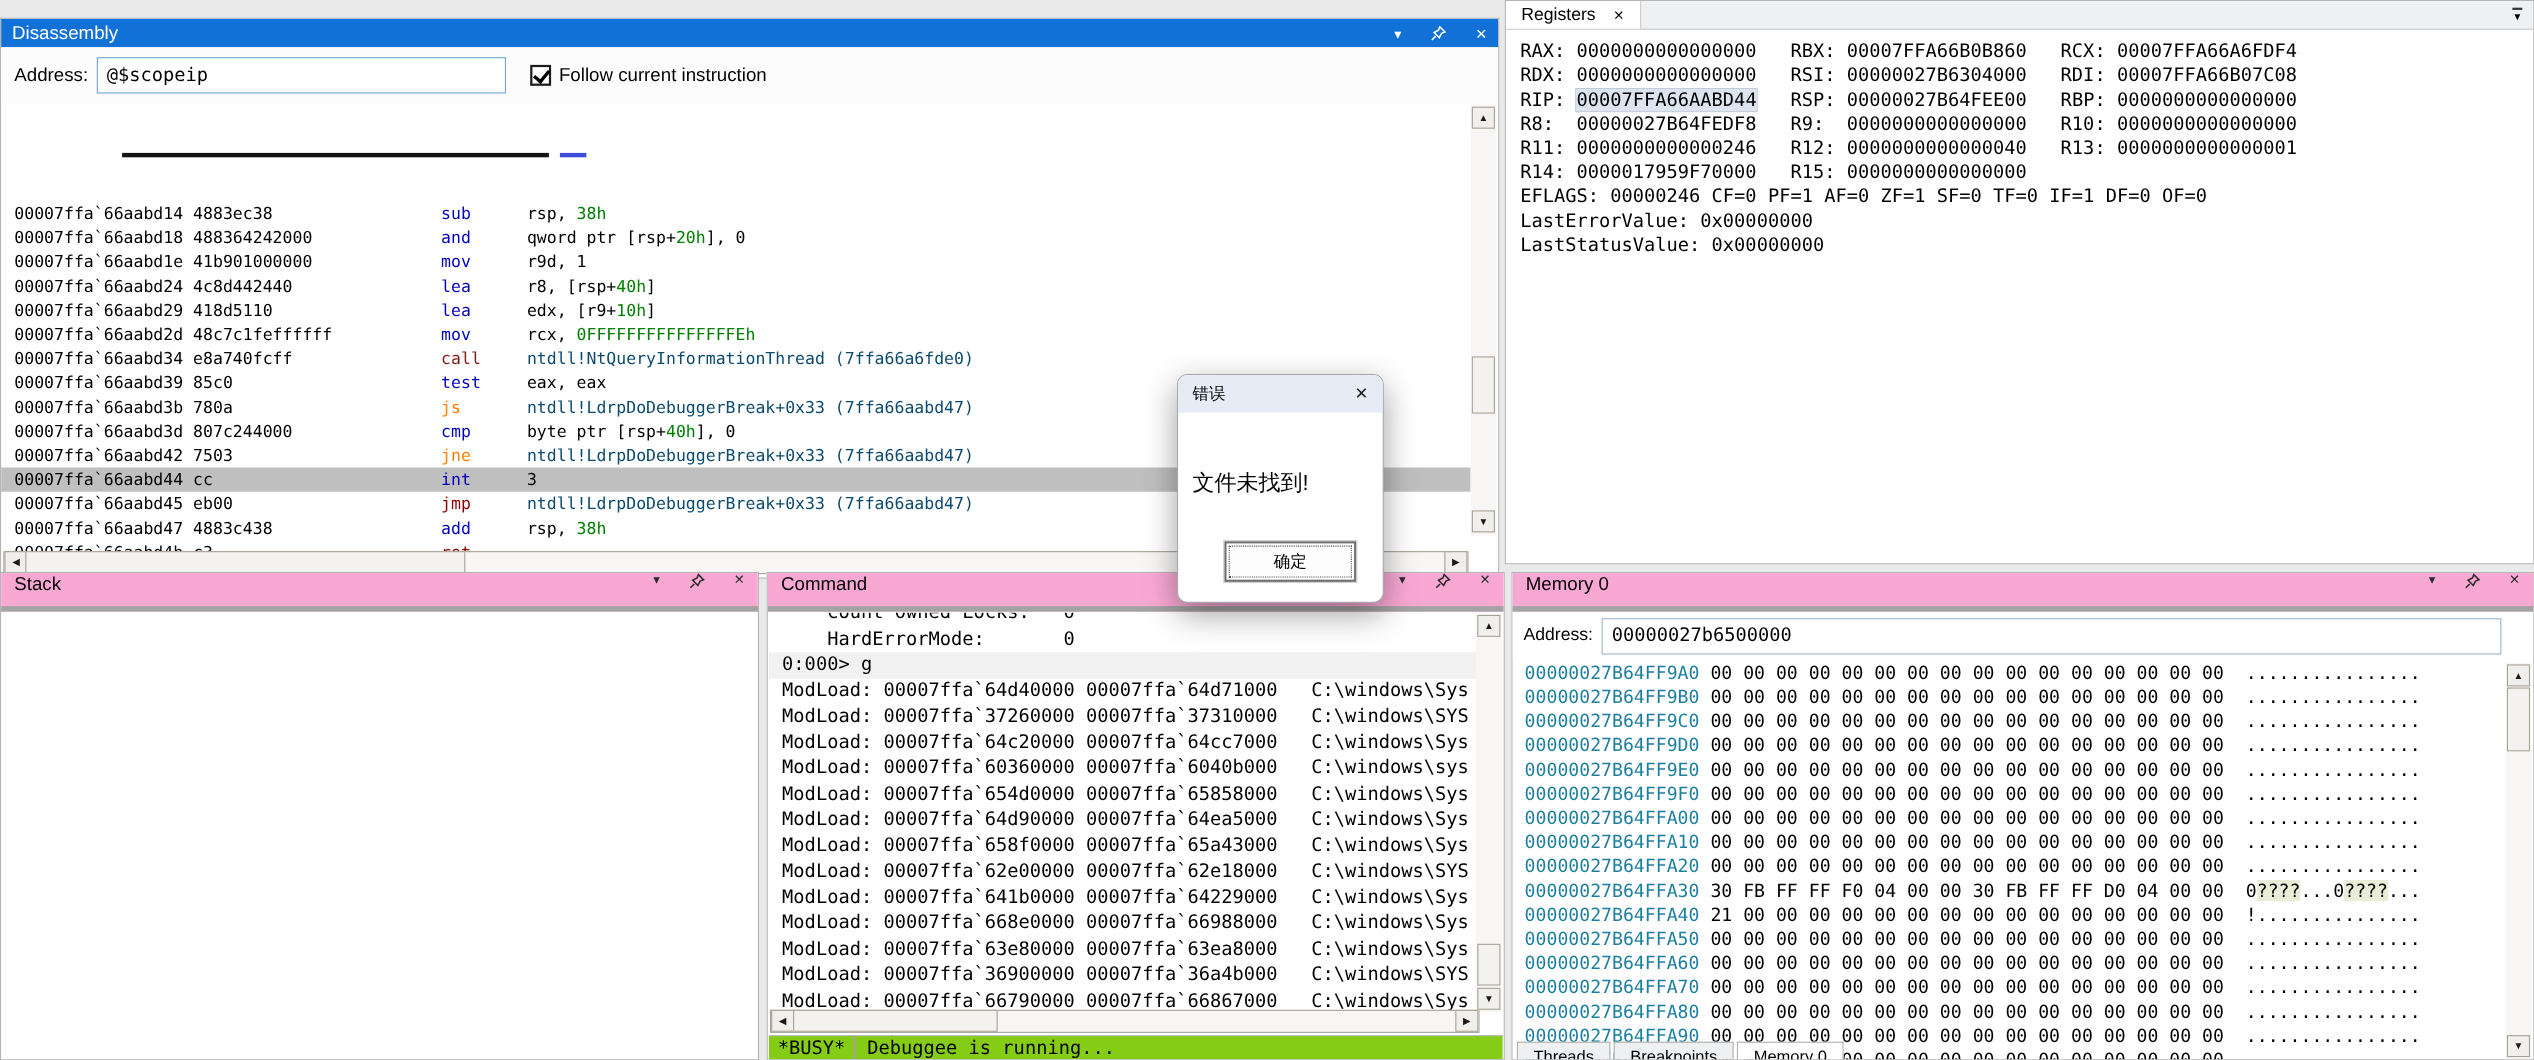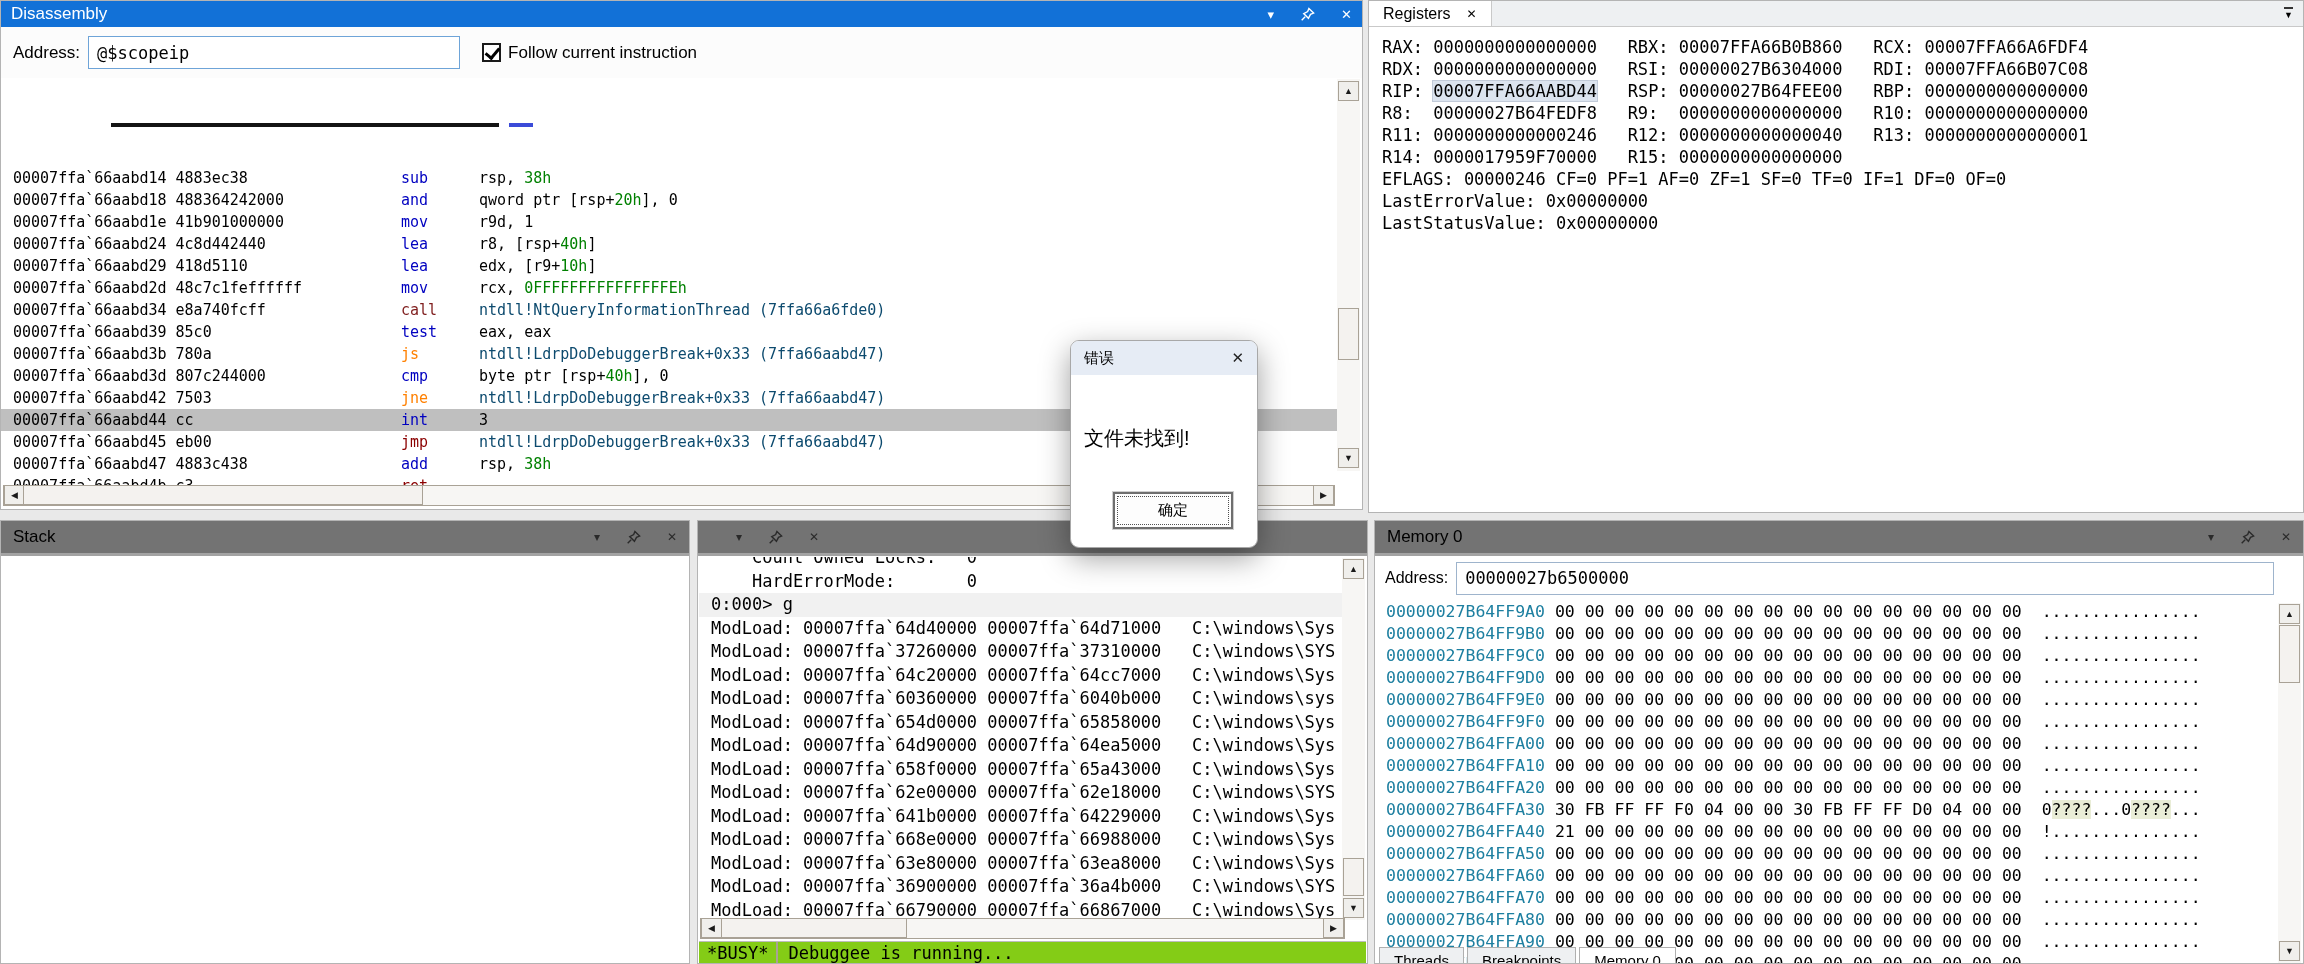--- a/index.html
+++ b/index.html
@@ -5,21 +5,21 @@
   * { box-sizing: border-box; }
   html,body { margin:0; padding:0; }
   body {
     width:2304px; height:964px; position:relative; overflow:hidden;
     background:#e9e9e9; font-family:"Liberation Sans", sans-serif; color:#000;
   }
 
   .panel { position:absolute; background:#fff; border:1px solid #b4b4b4; overflow:hidden; }
 
   
-  #disasm { left:0; top:0; width:1363px; height:510px; }
+  #disasm { left:0; top:16px; width:1363px; height:510px; }
   .blue-title { height:26px; background:#1271d7; color:#fff; display:flex; align-items:center; padding:0 10px; font-size:17px; }
   .blue-title .t { flex:1; }
   .ticon { margin-left:26px; font-size:13px; line-height:1; cursor:default; }
   .pin-svg { width:15px; height:15px; display:block; }
 
   .dis-toolbar { height:51px; background:#fcfcfc; display:flex; align-items:center; padding:0 12px; font-size:17px; }
   .addr-label { margin-right:8px; }
   .addr-input { width:372px; height:33px; border:1px solid #6ea4d8; font-family:"DejaVu Sans Mono","Liberation Mono",monospace; font-size:17px; padding:0 8px; outline:none; }
   .cbx { width:19px; height:19px; border:2px solid #1a1a1a; background:#fff; position:relative; margin:0 7px 0 22px; }
   .cbx::after { content:""; position:absolute; left:4px; top:0px; width:6px; height:11px; border:solid #000; border-width:0 3px 3px 0; transform:rotate(40deg); }
@@ -50,21 +50,21 @@
   #registers { left:1368px; top:0; width:936px; height:513px; }
   .reg-strip { height:26px; background:#eef0f2; border-bottom:1px solid #c9c9c9; display:flex; align-items:stretch; }
   .reg-tab { background:#fff; display:flex; align-items:center; padding:0 14px; font-size:16px; gap:16px; border-right:1px solid #c9c9c9; }
   .reg-tab .x { font-size:12px; }
   .reg-corner { margin-left:auto; margin-right:10px; align-self:center; font-size:9px; border-top:2px solid #333; padding-top:1px; }
   .reg-content { padding:9px 0 0 13px; font-family:"DejaVu Sans Mono","Liberation Mono",monospace; font-size:17px; white-space:pre; }
   .rline { height:22px; line-height:22px; }
   .rip-hl { background:#dce4ef; outline:1px solid #c2cbd9; }
 
   
-  .light-title { height:35px; background:#737373; border-bottom:3px solid #a3a3a3; display:flex; align-items:center; padding:0 12px; font-size:17px; }
+  .light-title { height:35px; background:#f9a8d4; border-bottom:5px solid #a3a3a3; display:flex; padding:0 12px; font-size:17px; }
   .light-title .t { flex:1; }
   .dicon { margin-left:26px; color:#2a2a2a; font-size:12px; line-height:1; }
 
   #stack { left:0; top:520px; width:690px; height:444px; }
 
   #command { left:697px; top:520px; width:671px; height:444px; }
   .cmd-body { position:absolute; top:36px; left:1px; width:645px; height:363px; overflow:hidden; font-family:"DejaVu Sans Mono","Liberation Mono",monospace; font-size:17px; white-space:pre; }
   .cline { height:23.5px; line-height:23.5px; padding-left:12px; }
   .cline.prompt { background:#f1f1f1; }
   .cline.clip { margin-top:-11px; }
@@ -160,20 +160,21 @@
       <svg class="pin-svg" viewBox="0 0 16 16">
           <path d="M9.5 1.5 L14.5 6.5 L11.2 7.8 L9 12 L4 7 L8.2 4.8 Z M5.5 10.5 L1.8 14.2" stroke="currentColor" fill="none" stroke-width="1.5"></path>
         </svg>
     </span>
     <span class="dicon">✕</span>
   </div>
 </div>
 
 <div class="panel" id="command">
   <div class="light-title">
+    <span class="t">Command</span>
     <span class="dicon">▾</span>
     <span class="dicon">
       <svg class="pin-svg" viewBox="0 0 16 16">
           <path d="M9.5 1.5 L14.5 6.5 L11.2 7.8 L9 12 L4 7 L8.2 4.8 Z M5.5 10.5 L1.8 14.2" stroke="currentColor" fill="none" stroke-width="1.5"></path>
         </svg>
     </span>
     <span class="dicon">✕</span>
   </div>
   <div class="cmd-body"><div class="cline clip">    Count Owned Locks:   0</div><div class="cline">    HardErrorMode:       0</div><div class="cline prompt">0:000&gt; g</div><div class="cline">ModLoad: 00007ffa`64d40000 00007ffa`64d71000   C:\windows\Sys</div><div class="cline">ModLoad: 00007ffa`37260000 00007ffa`37310000   C:\windows\SYS</div><div class="cline">ModLoad: 00007ffa`64c20000 00007ffa`64cc7000   C:\windows\Sys</div><div class="cline">ModLoad: 00007ffa`60360000 00007ffa`6040b000   C:\windows\sys</div><div class="cline">ModLoad: 00007ffa`654d0000 00007ffa`65858000   C:\windows\Sys</div><div class="cline">ModLoad: 00007ffa`64d90000 00007ffa`64ea5000   C:\windows\Sys</div><div class="cline">ModLoad: 00007ffa`658f0000 00007ffa`65a43000   C:\windows\Sys</div><div class="cline">ModLoad: 00007ffa`62e00000 00007ffa`62e18000   C:\windows\SYS</div><div class="cline">ModLoad: 00007ffa`641b0000 00007ffa`64229000   C:\windows\Sys</div><div class="cline">ModLoad: 00007ffa`668e0000 00007ffa`66988000   C:\windows\Sys</div><div class="cline">ModLoad: 00007ffa`63e80000 00007ffa`63ea8000   C:\windows\Sys</div><div class="cline">ModLoad: 00007ffa`36900000 00007ffa`36a4b000   C:\windows\SYS</div><div class="cline">ModLoad: 00007ffa`66790000 00007ffa`66867000   C:\windows\Sys</div></div>
   <div class="cmd-vscroll">

